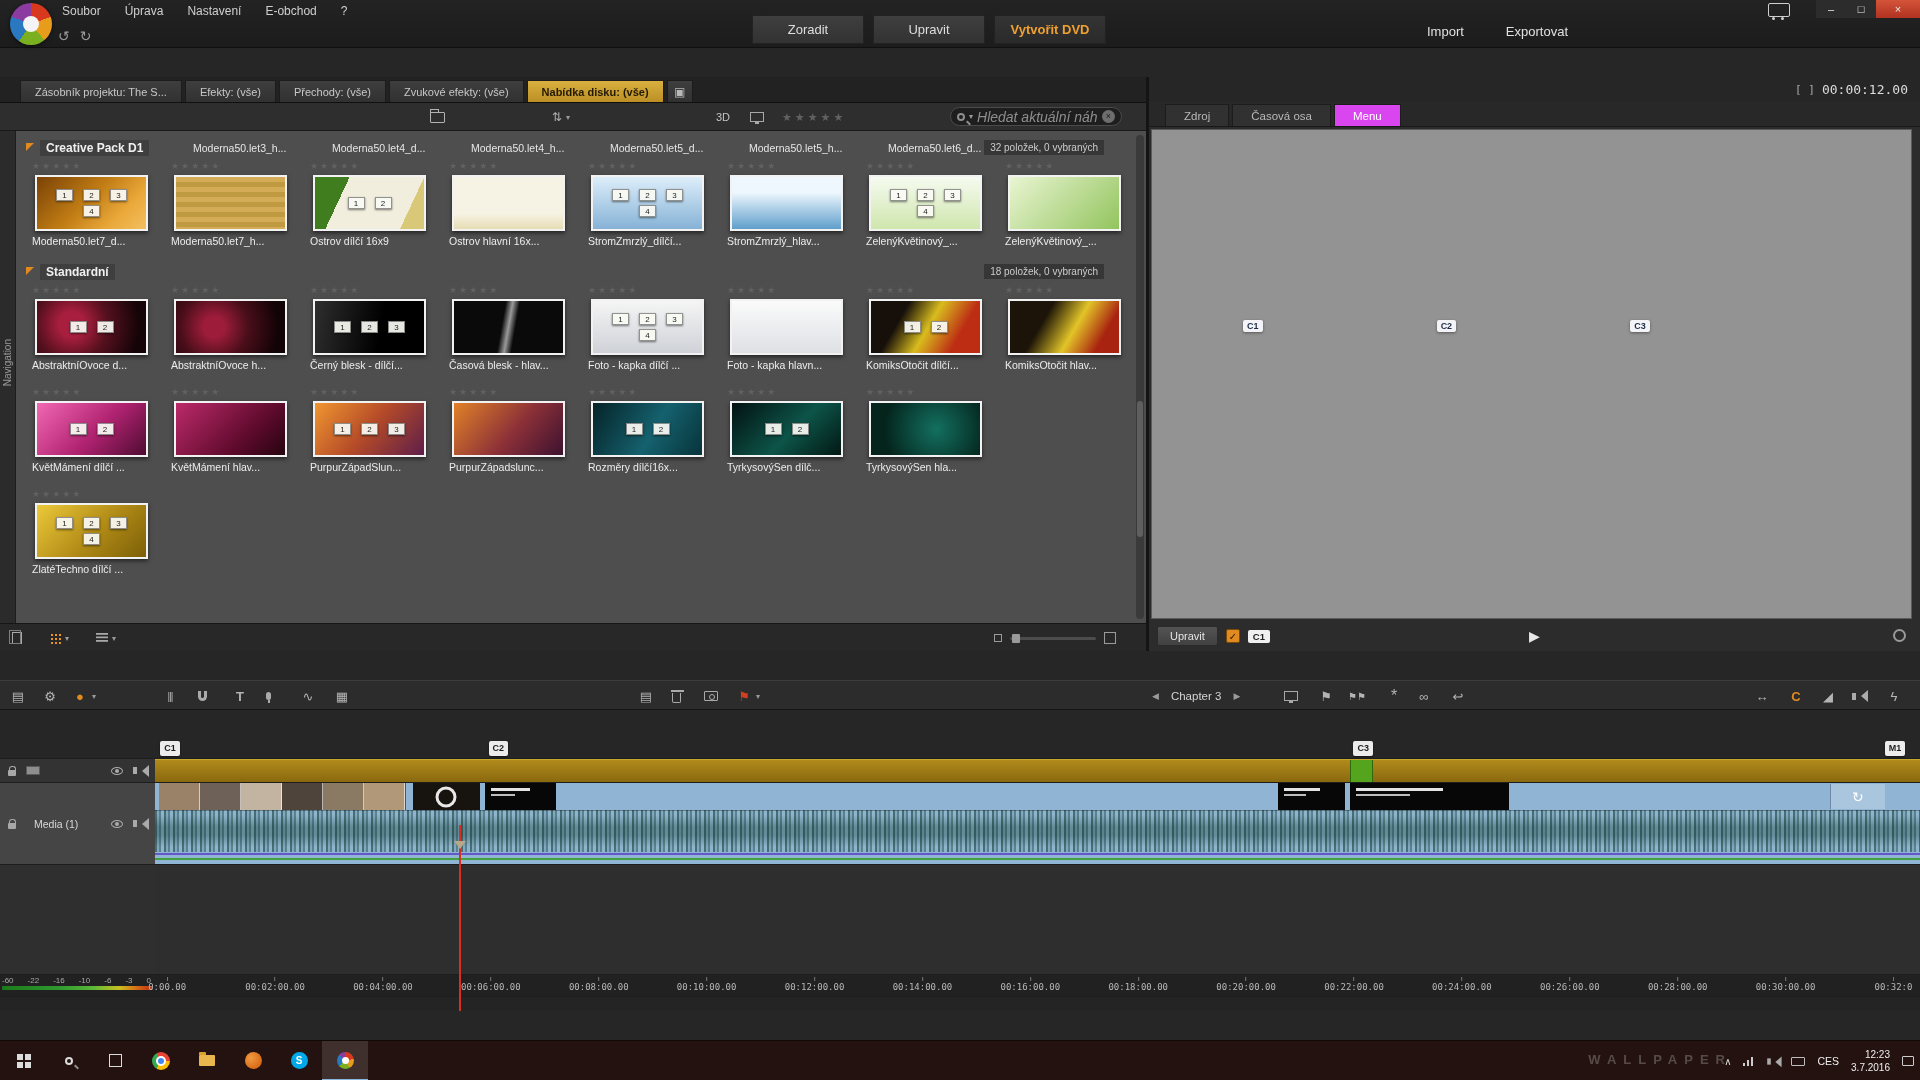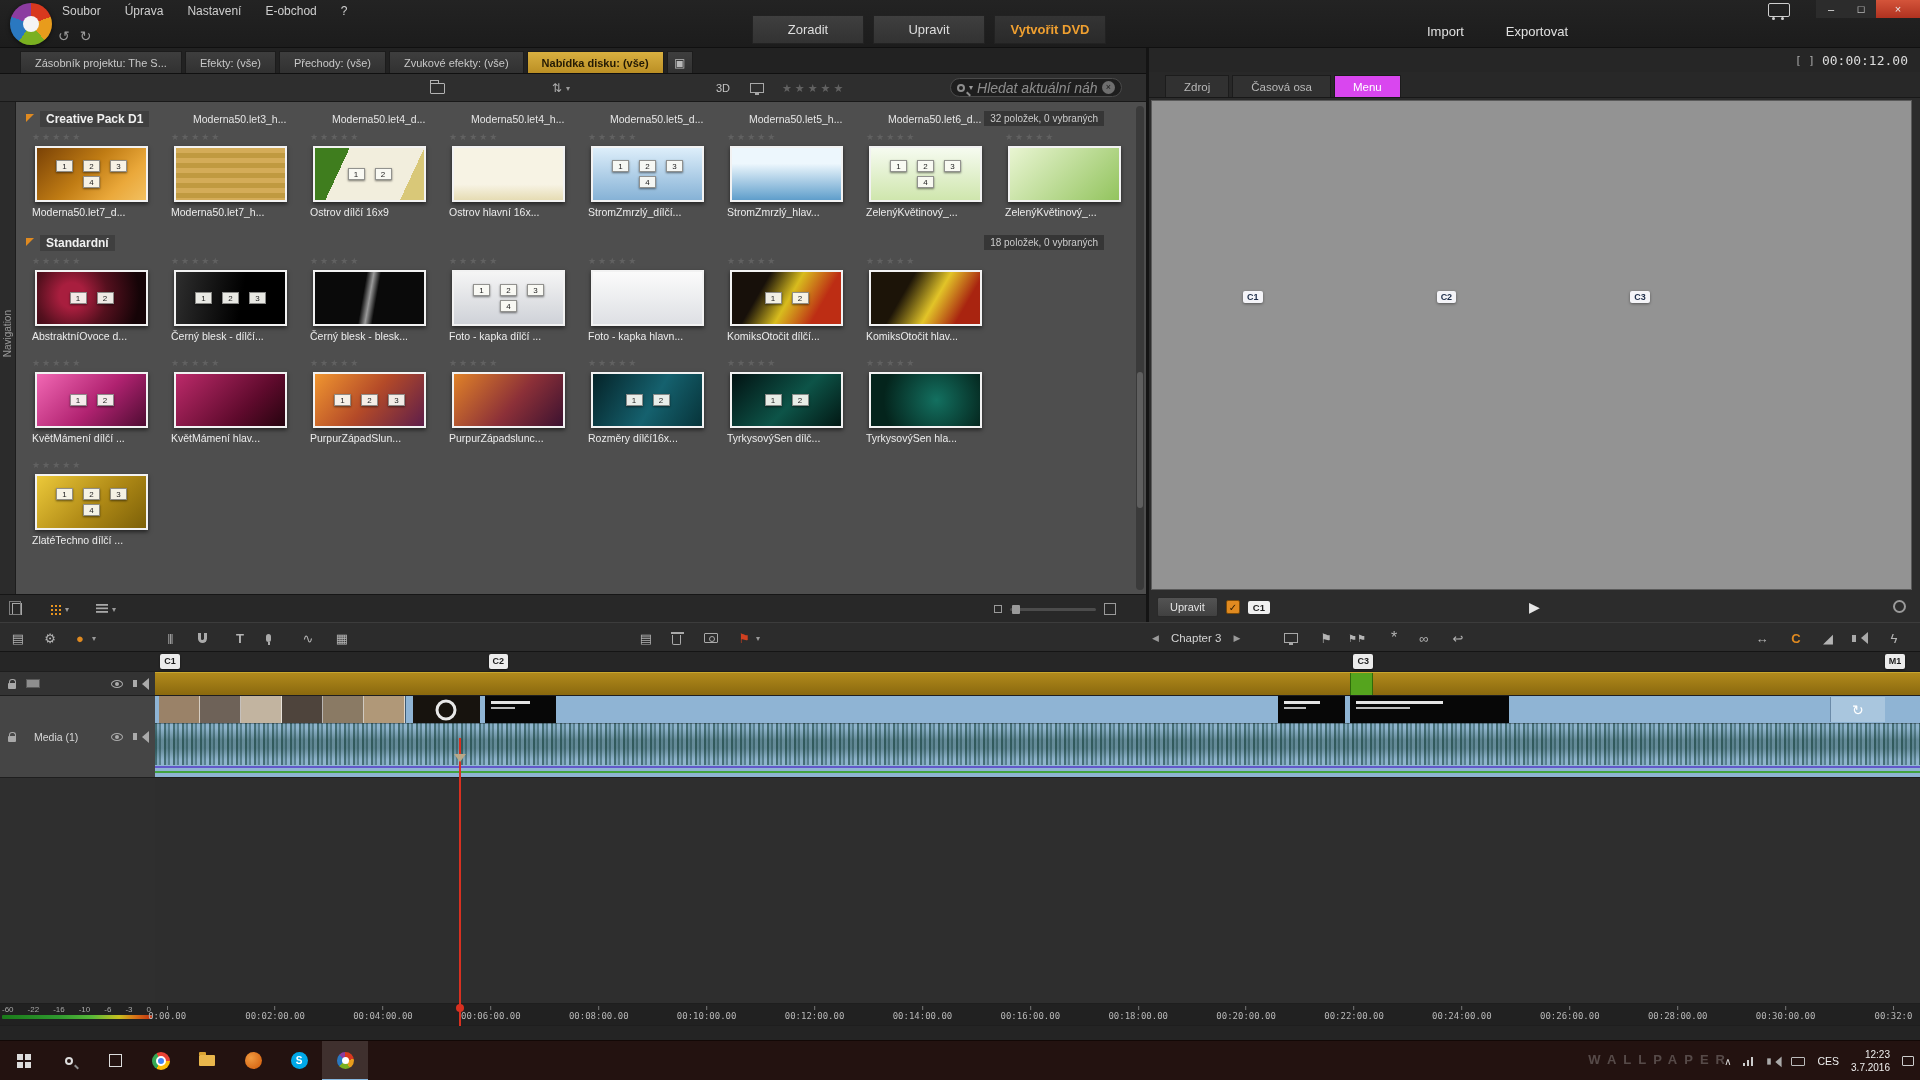--- a/index.html
+++ b/index.html
@@ -1,18 +1,18 @@
 <!DOCTYPE html>
 <html><head>
 <meta charset="utf-8">
 <style>
   * { margin:0; padding:0; box-sizing:border-box; }
   html,body { width:1920px; height:1080px; overflow:hidden; }
   body { font-family:"Liberation Sans", sans-serif; font-size:11px; color:#d8d8d8; background:#262626; }
-  .app { width:1920px; height:1080px; display:flex; flex-direction:column; }
+  .app { width:1920px; height:1080px; display:flex; flex-direction:column;gap:29px; }
 
   
   .titlebar { height:48px; background:linear-gradient(#232323,#1c1c1c); position:relative; flex:0 0 auto; border-bottom:1px solid #101010; }
   .app-logo { position:absolute; left:10px; top:3px; width:42px; height:42px; border-radius:50%;
     background:conic-gradient(#d8381e 0 70deg,#e89c1c 70deg 140deg,#7ab020 140deg 215deg,#2a78c0 215deg 290deg,#8c3ca0 290deg 360deg); box-shadow:0 1px 4px rgba(0,0,0,.6); }
   .app-logo::after { content:""; position:absolute; inset:13px; background:#f4f4f4; border-radius:50%; }
   .menubar { position:absolute; left:62px; top:4px; display:flex; gap:24px; font-size:12px; color:#cfcfcf; }
   .menubar span { cursor:default; }
   .help-badge { color:#cfcfcf; }
   .undo-redo { position:absolute; left:58px; top:28px; display:flex; gap:10px; color:#9a9a9a; font-size:14px; }
@@ -394,33 +394,38 @@
                 <div class="tpl-thumb" style="background: radial-gradient(circle at 32% 45%, rgb(168, 30, 62) 0px, rgb(168, 30, 62) 16%, rgb(85, 16, 30) 45%, rgb(21, 4, 7) 85%);">
                   <div class="tpl-chips">
                     <span class="tpl-chip">1</span>
                     <span class="tpl-chip">2</span>
                   </div>
                 </div>
                 <div class="tpl-label">AbstraktníOvoce d...</div>
               </div>
               <div class="tpl-item">
                 <div class="tpl-stars">★★★★★</div>
+                <div class="tpl-thumb" style="background: radial-gradient(circle at 35% 50%, rgb(156, 28, 58) 0px, rgb(156, 28, 58) 14%, rgb(74, 14, 26) 45%, rgb(18, 3, 6) 85%);"></div>
+                <div class="tpl-label">AbstraktníOvoce h...</div>
+              </div>
+              <div class="tpl-item">
+                <div class="tpl-stars">★★★★★</div>
                 <div class="tpl-thumb" style="background: linear-gradient(100deg, rgb(46, 46, 46), rgb(0, 0, 0) 60%);">
                   <div class="tpl-chips">
                     <span class="tpl-chip">1</span>
                     <span class="tpl-chip">2</span>
                     <span class="tpl-chip">3</span>
                   </div>
                 </div>
                 <div class="tpl-label">Černý blesk - dílčí...</div>
               </div>
               <div class="tpl-item">
                 <div class="tpl-stars">★★★★★</div>
                 <div class="tpl-thumb" style="background: linear-gradient(100deg, rgb(10, 10, 10) 44%, rgb(154, 154, 154) 50%, rgb(10, 10, 10) 56%);"></div>
-                <div class="tpl-label">Černý blesk - blesk...</div>
+                <div class="tpl-label">Časová blesk - hlav...</div>
               </div>
               <div class="tpl-item">
                 <div class="tpl-stars">★★★★★</div>
                 <div class="tpl-thumb" style="background: linear-gradient(rgb(245, 245, 245), rgb(207, 210, 216));">
                   <div class="tpl-chips">
                     <span class="tpl-chip">1</span>
                     <span class="tpl-chip">2</span>
                     <span class="tpl-chip">3</span>
                     <span class="tpl-chip">4</span>
                   </div>

